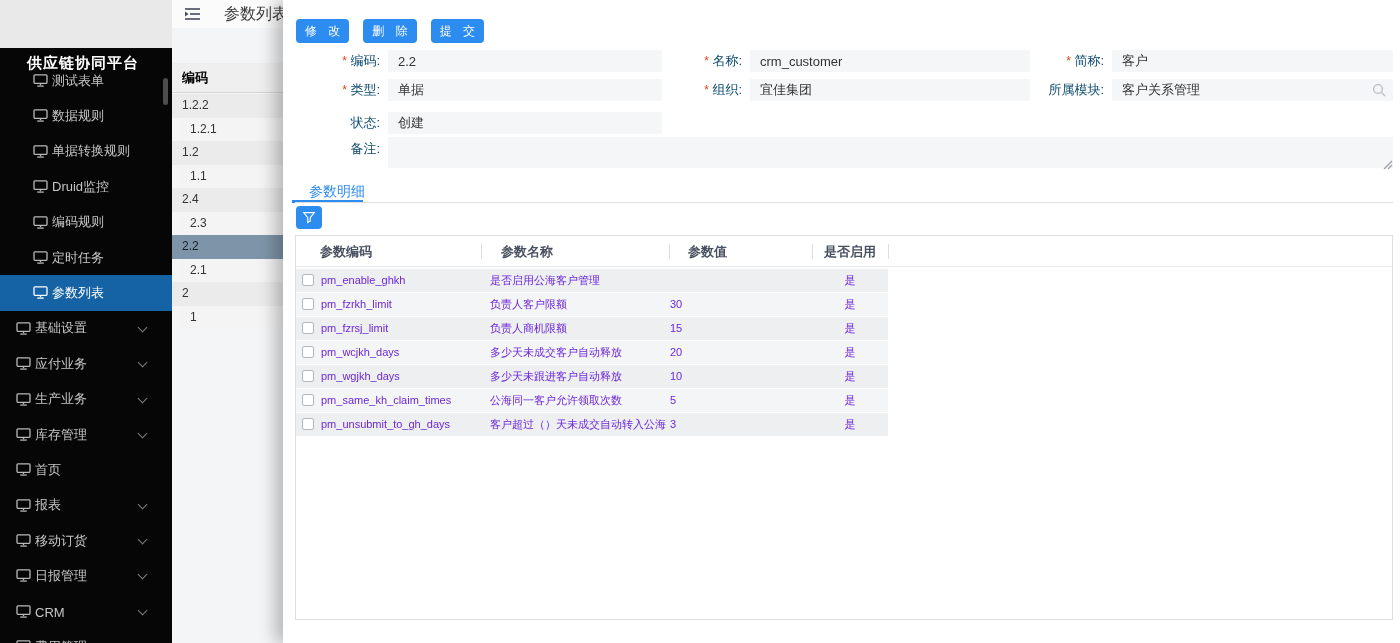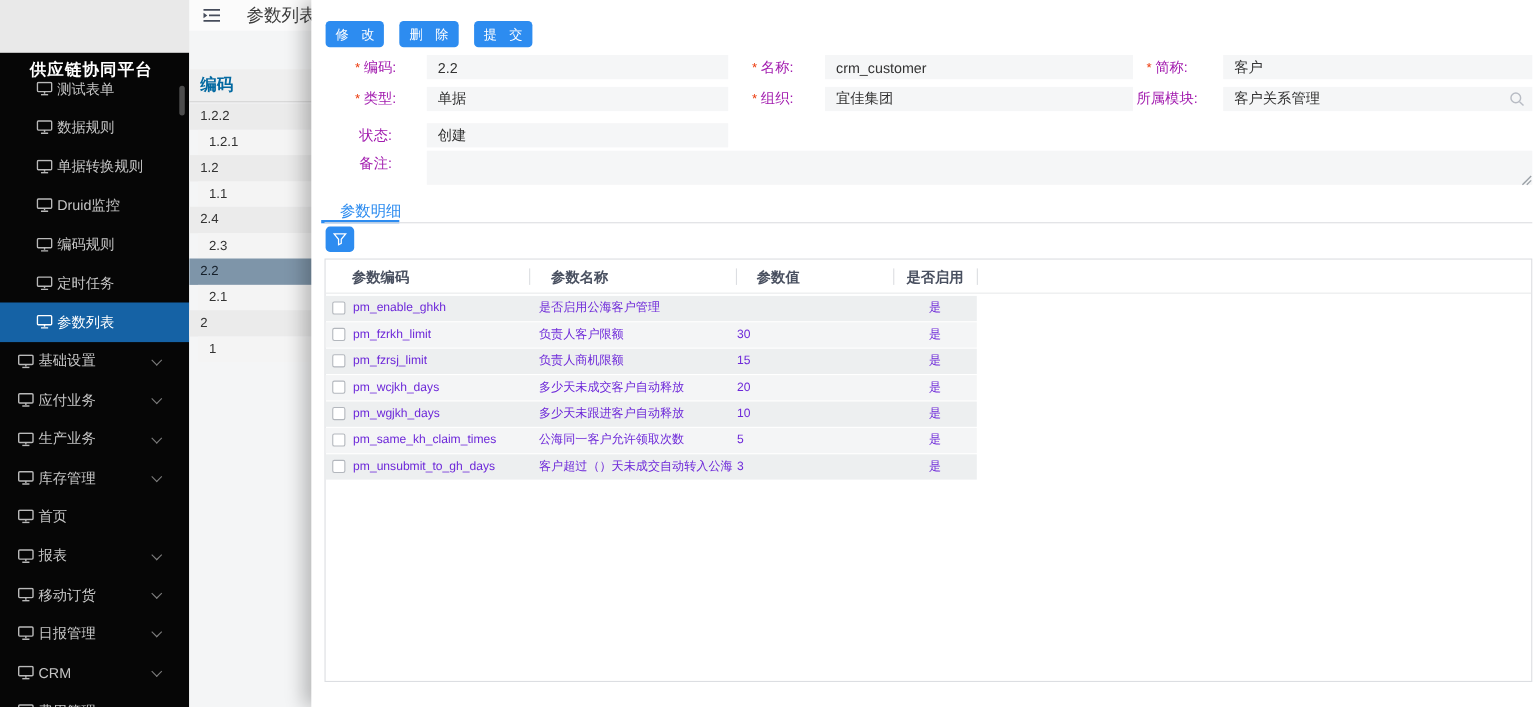--- a/index.html
+++ b/index.html
@@ -31,39 +31,39 @@
   .lp-head { position:absolute; left:0; top:0; width:128px; height:28px; background:#fbfbfb; }
   .collapse-icon { position:absolute; left:12px; top:7px; width:17px; height:14px; color:#464c5b; cursor:pointer; }
   .lp-title { position:absolute; left:52px; top:4px; font-size:16px; color:#3c3c3c; white-space:nowrap; }
   .lp-btn { position:absolute; top:32px; height:20px; background:#1f6bb0; color:#fff;
     font-size:15px; letter-spacing:2px; border:none; border-radius:3px; cursor:pointer;
     display:flex; align-items:center; justify-content:center;margin-top:36px; }
   .lp-btn.b1 { left:8px;  width:37px; }
   .lp-btn.b2 { left:52px; width:39px; }
   .lp-btn.b3 { left:100px; width:34px; }
   .lp-colhead { position:absolute; left:0; top:63px; width:128px; height:30px; background:#efefef;
-    border-bottom:1px solid #d4d4d4; font-size:15px; font-weight:bold; color:#0369a1;
+    border-bottom:1px solid #d4d4d4; font-size:13px; font-weight:bold; color:#000000;
     line-height:30px; padding-left:10px; }
   .code-list { position:absolute; left:0; top:94px; width:128px; }
   .code-row { height:23.5px; line-height:23.5px; padding-left:10px; font-size:12px;
     color:#333; cursor:pointer; }
   .code-row.odd  { background:#ebebeb; }
   .code-row.even { background:#f4f4f4;margin-left:8px; }
   .code-row.selected { background:#7e95a9; color:#16202b; }
 
   
   .main-panel { position:absolute; left:283px; top:0; width:1117px; height:643px;
     background:#ffffff; z-index:3; box-shadow:-8px 0 16px rgba(0,0,0,0.25); }
   .actions { position:absolute; left:13px; top:19px; display:flex; gap:14px; }
   .btn-primary { height:24px; padding:0 9px; background:#2d8cf0; color:#fff; font-size:12px;
     letter-spacing:4px; padding-right:5px; border:none; border-radius:4px; cursor:pointer;
     display:flex; align-items:center; }
 
   .field { position:absolute; height:22px; display:flex; align-items:center; }
-  .f-label { font-size:13px; color:#a21caf; text-align:center; padding-right:8px; white-space:nowrap; }
+  .f-label { font-size:13px; color:#0c4a6e; text-align:right; padding-right:8px; white-space:nowrap; }
   .field.required .f-label::before { content:"* "; color:#ed4014; font-size:12px; }
   .f-input { height:22px; background:#f5f6f7; border:none; outline:none; font-size:13px;
     color:#333; padding:0 10px; font-family:inherit; }
   .c1 { left:20px; }  .c1 .f-label{ width:85px; } .c1 .f-input{ width:274px; }
   .c2 { left:380px; } .c2 .f-label{ width:87px; } .c2 .f-input{ width:280px; }
   .c3 { left:735px; } .c3 .f-label{ width:94px; } .c3 .f-input{ width:281px; }
   .rA { top:50px; } .rB { top:79px; } .rC { top:112px; }
   .fld-remark { top:137px; height:31px; align-items:flex-start; }
   .fld-remark .f-label { margin-top:3px; }
   .fld-remark textarea { width:1005px; height:31px; background:#f5f6f7; border:none; outline:none;

